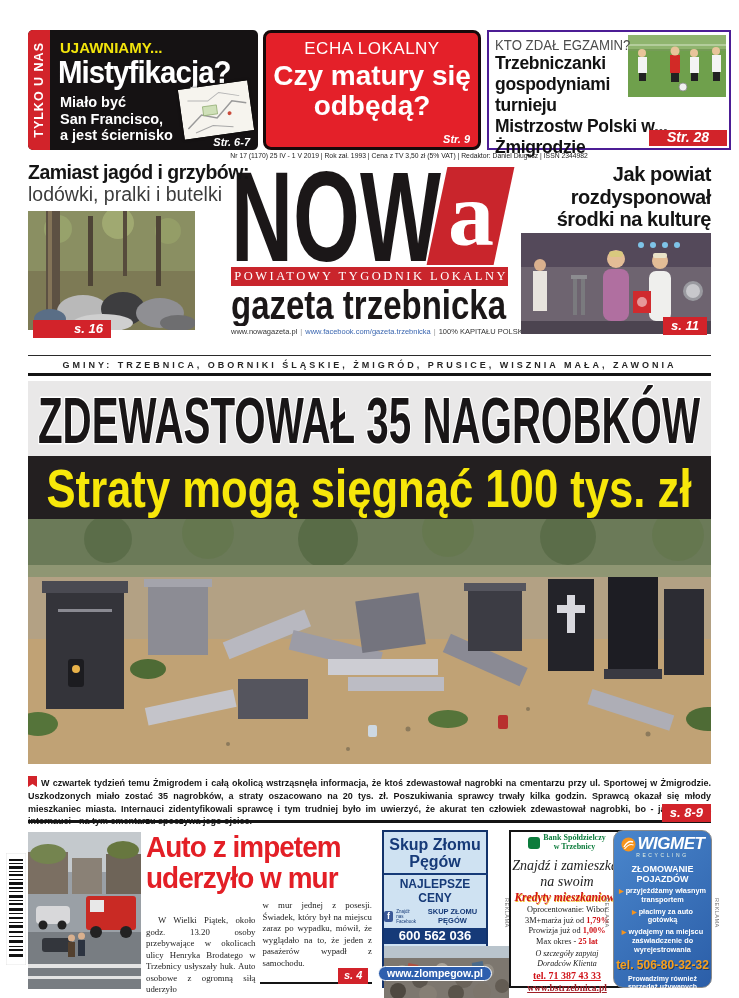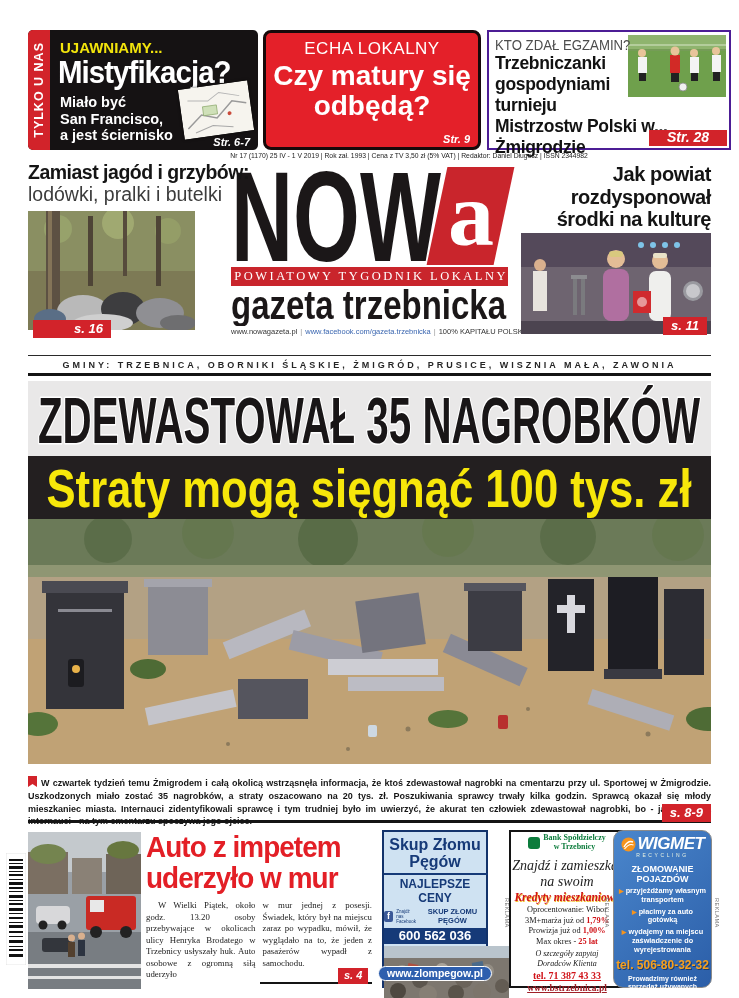--- a/index.html
+++ b/index.html
@@ -71,21 +71,21 @@
   .lead-rule{left:28px;top:820px;width:683px;height:2.5px;background:#141414;}
   .lead-ref{right:28px;top:804px;font-size:13px;}
   
   .barcode{left:6px;top:853px;width:20px;height:112px;}
   .acc-photo{left:28px;top:832px;width:113px;height:157px;}
   .acc-head{left:146px;top:831px;width:230px;font-size:30px;font-weight:bold;color:#e31f26;
       line-height:31px;letter-spacing:-1px;transform:scaleX(.93);transform-origin:left;}
   .acc-body{left:146px;top:900px;width:226px;display:flex;gap:7px;
       font-family:"Liberation Serif",serif;font-size:8.8px;line-height:11.5px;text-align:justify;color:#222;}
   .acc-col{width:110px;}
-  .acc-col1{text-indent:12px;}
+  .acc-col1{text-indent:12px;margin-top:15px;}
   .acc-rule{left:260px;top:982px;width:112px;height:2px;background:#141414;}
   .acc-ref{left:338px;top:968px;font-size:11px;padding:0 6px 1px;}
   
   .ad-scrap{left:382px;top:830px;width:106px;height:158px;background:#cfe2f2;
       border:2px solid #13336b;box-sizing:border-box;text-align:center;}
   .ad-scrap-title{margin-top:4px;color:#163a78;font-weight:bold;font-size:16px;line-height:17px;}
   .ad-scrap-div{width:104px;height:2px;background:#163a78;margin:3px auto 2px;}
   .ad-scrap-sub{color:#163a78;font-weight:bold;font-size:12px;}
   .ad-scrap-fbrow{display:flex;align-items:center;justify-content:center;gap:3px;margin-top:2px;}
   .fb-icon{width:11px;height:11px;background:#3b5998;color:#fff;font-weight:bold;font-size:9px;

